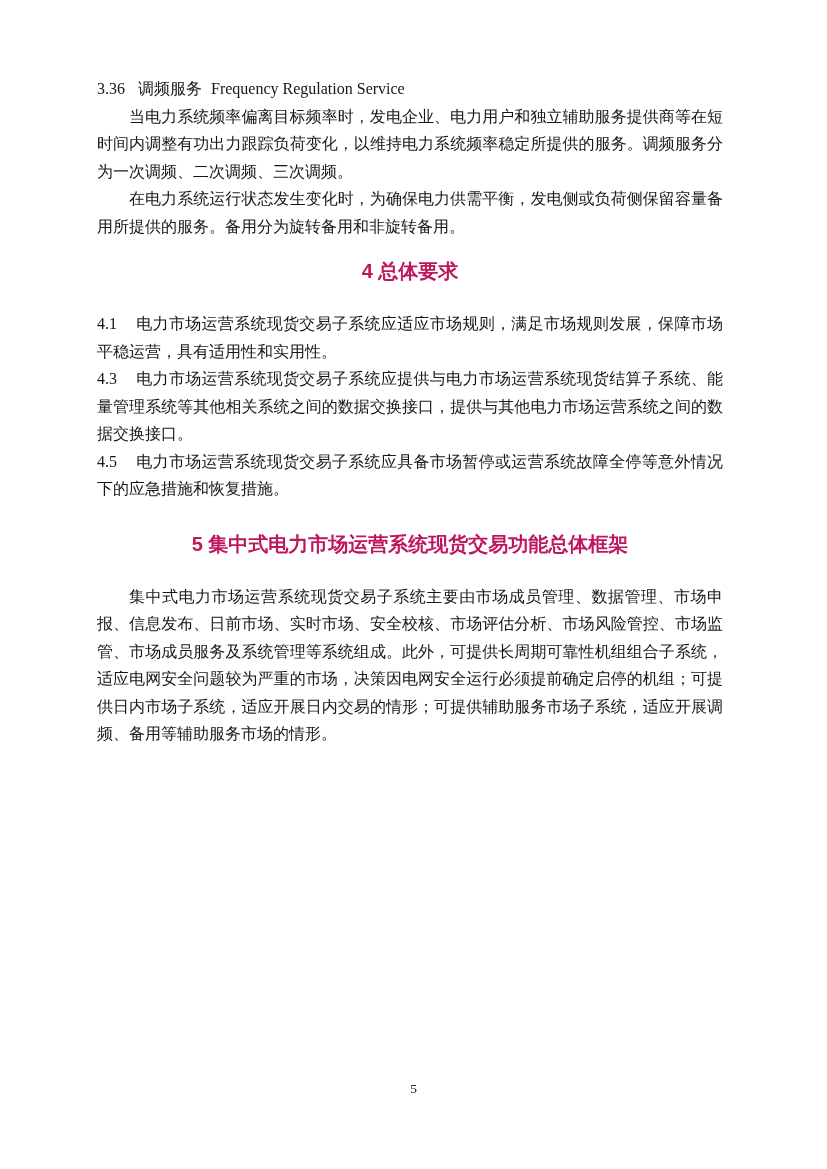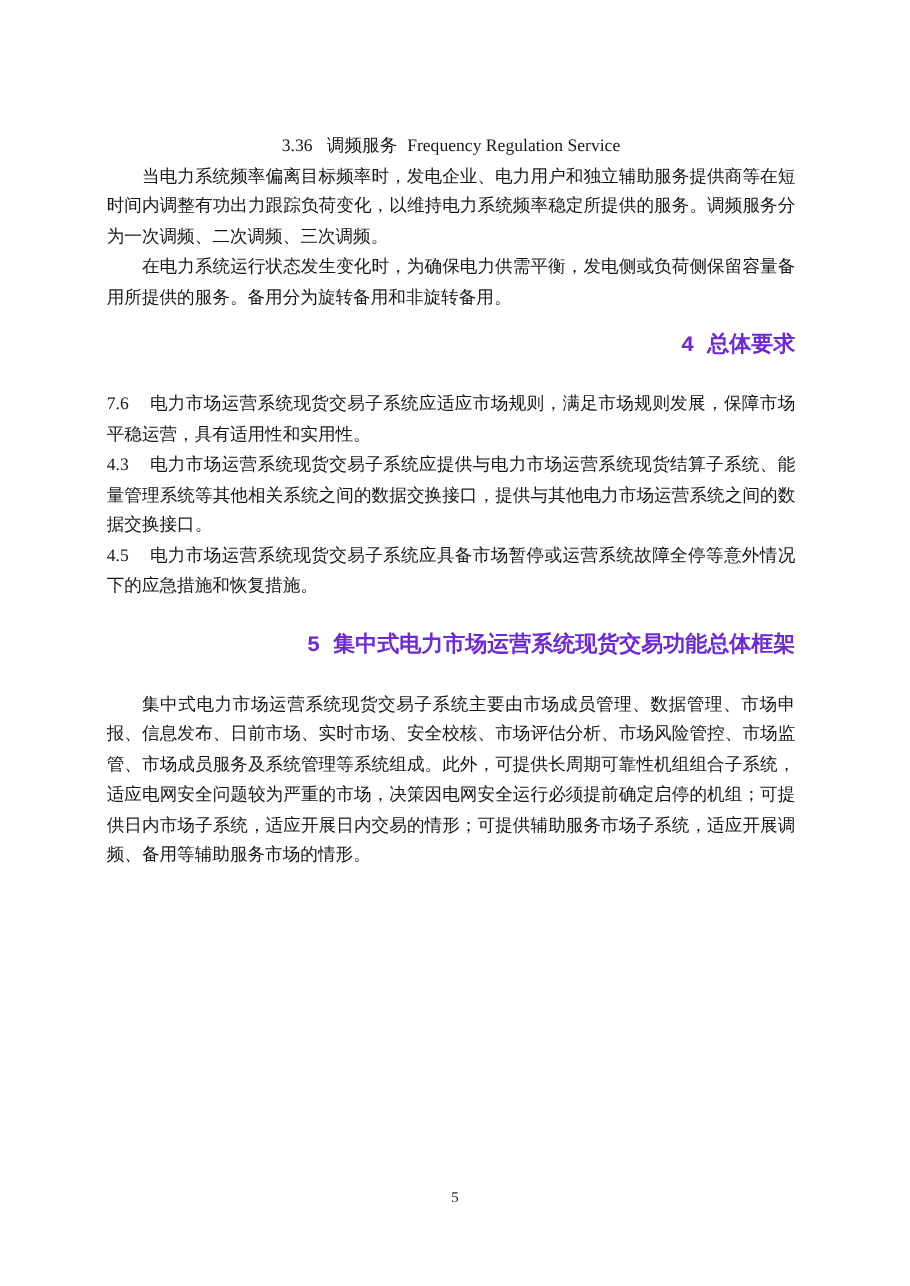--- a/index.html
+++ b/index.html
@@ -19,30 +19,30 @@
   .content {
     padding: 75px 104px 0 97px;
   }
   p {
     margin: 0;
     font-size: 16px;
     line-height: 27.5px;
     text-align: justify;
   }
   .indent { text-indent: 2em; }
-  .term-head { text-align: center; margin-top: 44px; }
+  .term-head { text-align: left; }
   .term-no { margin-right: 9px; }
   .term-cn { margin-right: 5px; }
   .sec-head {
-    font-family: Liberation Mono, monospace;
+    font-family: Liberation Sans, sans-serif;
     font-size: 20px;
     font-weight: bold;
     line-height: 30px;
-    text-align: right;
-    color: #6d28d9;
+    text-align: center;
+    color: #be185d;
     margin: 16px 0 24px 0;
   }
   .sec-head.second { margin-top: 26px; }
   .clause { }
   .clause-no { margin-right: 19px; }
   .footer {
     position: absolute;
     top: 1081px;
     left: 0;
     width: 100%;
@@ -65,21 +65,21 @@
       </p>
       <p class="indent">当电力系统频率偏离目标频率时，发电企业、电力用户和独立辅助服务提供商等在短时间内调整有功出力跟踪负荷变化，以维持电力系统频率稳定所提供的服务。调频服务分为一次调频、二次调频、三次调频。</p>
 
       <p class="indent">在电力系统运行状态发生变化时，为确保电力供需平衡，发电侧或负荷侧保留容量备用所提供的服务。备用分为旋转备用和非旋转备用。</p>
     </section>
 
     <h2 class="sec-head">4 总体要求</h2>
 
     <section>
       <p class="clause">
-        <span class="clause-no">7.6</span><span>电力市场运营系统现货交易子系统应适应市场规则，满足市场规则发展，保障市场平稳运营，具有适用性和实用性。</span>
+        <span class="clause-no">4.1</span><span>电力市场运营系统现货交易子系统应适应市场规则，满足市场规则发展，保障市场平稳运营，具有适用性和实用性。</span>
       </p>
       <p class="clause">
         <span class="clause-no">4.3</span><span>电力市场运营系统现货交易子系统应提供与电力市场运营系统现货结算子系统、能量管理系统等其他相关系统之间的数据交换接口，提供与其他电力市场运营系统之间的数据交换接口。</span>
       </p>
       <p class="clause">
         <span class="clause-no">4.5</span><span>电力市场运营系统现货交易子系统应具备市场暂停或运营系统故障全停等意外情况下的应急措施和恢复措施。</span>
       </p>
     </section>
 
     <h2 class="sec-head second">5 集中式电力市场运营系统现货交易功能总体框架</h2>

